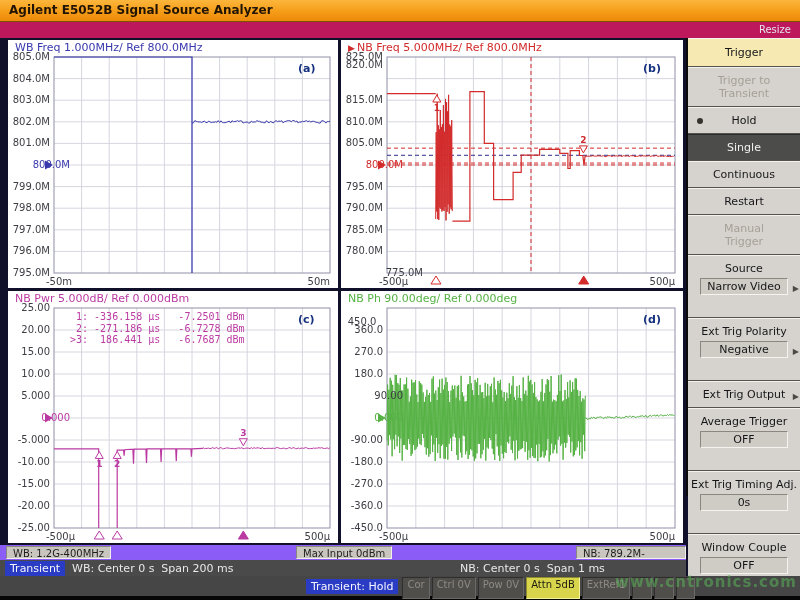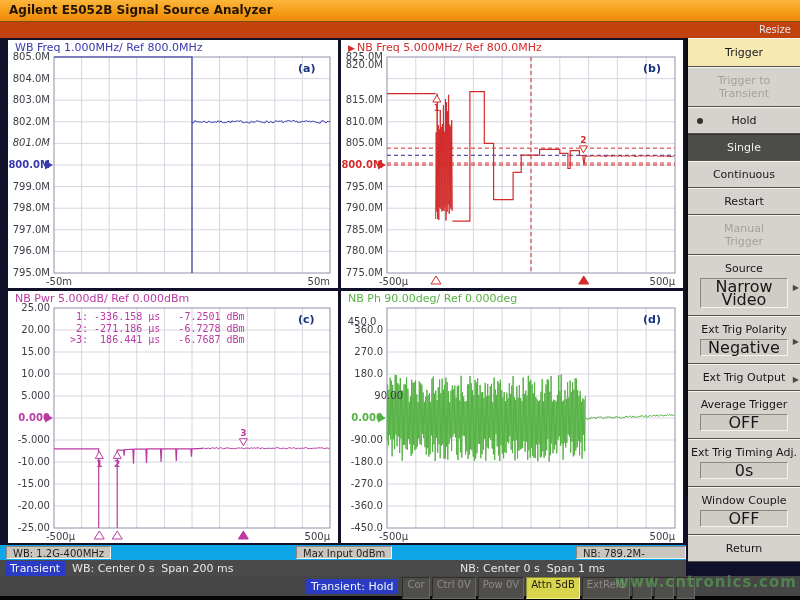--- a/index.html
+++ b/index.html
@@ -3,47 +3,47 @@
 <meta charset="utf-8">
 <style>
   html,body{margin:0;padding:0;background:#000;}
   .screen{position:relative;width:800px;height:600px;overflow:hidden;background:#10102a;
           font-family:"DejaVu Sans",sans-serif;-webkit-user-select:none;user-select:none;}
   
   .titlebar{position:absolute;left:0;top:0;width:800px;height:22px;box-sizing:border-box;
             background:linear-gradient(180deg,#fcb63c 0%,#f59d18 55%,#ec880a 100%);
             border-bottom:1px solid #7a5200;color:#221403;font-size:12px;font-weight:bold;
             line-height:21px;padding-left:9px;}
-  .menustrip{position:absolute;left:0;top:22px;width:800px;height:16px;background:#c2410c;}
+  .menustrip{position:absolute;left:0;top:22px;width:800px;height:16px;background:#be185d;}
   .resize{position:absolute;right:9px;top:2px;font-size:10px;color:#e4e4ea;cursor:pointer;}
   
   .panel{position:absolute;background:#ffffff;}
   .phead{position:absolute;left:7px;top:1px;font-size:11px;white-space:pre;}
   .phead .arr{font-size:9px;margin-right:2px;}
   .ytick{position:absolute;left:0;width:42px;text-align:right;font-size:10px;color:#3c3c44;line-height:10px;}
-  .ytick.ref{font-weight:bold;}
+  .ytick.ref{font-weight:normal;margin-left:20px;}
   .xlab{position:absolute;font-size:10px;color:#3c3c44;}
   .corner{position:absolute;font-size:11px;font-weight:bold;color:#16327e;}
   .readout{position:absolute;font-family:"DejaVu Sans Mono",monospace;font-size:10px;line-height:11.5px;white-space:pre;}
   .pnlsvg{position:absolute;left:0;top:0;}
   
   .sidebar{position:absolute;left:686px;top:38px;width:114px;height:458px;box-sizing:border-box;
            background:#d6d3ce;border-left:2px solid #0a0a0a;}
   .sk{position:relative;box-sizing:border-box;text-align:center;font-size:11px;color:#17171a;
       padding:6px 3px 6px;background:#d6d3ce;border-top:1px solid #f3f2ef;border-bottom:1px solid #56534d;
       white-space:pre-line;line-height:13px;cursor:pointer;}
   .sk.title{background:#f6e9b2;padding:7px 3px;}
   .sk.disabled{color:#a5a198;cursor:default;}
   .sk.selected{background:#4c4c4a;color:#f2f2f0;border-top:1px solid #2c2c2a;}
-  .sk .val{display:block;margin:3px 9px 1px;padding:1px 0;background:#cfccc5;
-           border:1px solid;border-color:#8a877f #f5f3ef #f5f3ef #8a877f;font-size:16px;line-height:13px;}
+  .sk .val{display:block;margin:3px 9px 16px;padding:1px 0;background:#cfccc5;
+           border:1px solid;border-color:#8a877f #f5f3ef #f5f3ef #8a877f;font-size:11px;line-height:13px;}
   .sk .subarrow{position:absolute;right:1px;top:50%;margin-top:-5px;font-size:8px;color:#4c4a44;}
   .sk .dot{position:absolute;left:9px;top:50%;margin-top:-3px;width:6px;height:6px;border-radius:50%;background:#34322e;}
   
-  .statusrow1{position:absolute;left:0;top:545px;width:686px;height:15px;background:#0ea5e9;}
+  .statusrow1{position:absolute;left:0;top:545px;width:686px;height:15px;background:#8b5cf6;}
   .sbox{position:absolute;top:1px;height:13px;line-height:13px;font-size:10px;color:#1d1d1d;
         background:#c9c6bf;border:1px solid;border-color:#8a877f #f2f0ec #f2f0ec #8a877f;
         padding:0 6px;box-sizing:border-box;}
   .statusrow2{position:absolute;left:0;top:560px;width:686px;height:16px;background:#4a4a4a;
               font-size:11px;color:#e8e8e8;}
   .bluebox{background:#2a3cc4;color:#f4f4ff;padding:1px 5px;font-size:11px;}
   .statusrow2 .mode{position:absolute;left:5px;top:1px;}
   .statusrow2 .wb2{position:absolute;left:72px;top:2px;white-space:pre;}
   .statusrow2 .nb2{position:absolute;left:460px;top:2px;white-space:pre;}
   .statusrow3{position:absolute;left:0;top:576px;width:800px;height:20px;background:#464646;
@@ -95,21 +95,21 @@
           <rect x="46" y="17" width="276" height="216" fill="none" stroke="#9090a8" stroke-width="1"></rect>
           <polygon points="37,120.5 37,129.5 45,125" fill="#3939ad"></polygon>
           <polyline points="46.0,17.0 184.0,17.0 184.0,233.0" fill="none" stroke="#3939ad" stroke-width="1.2"></polyline>
           <polyline points="184.0,83.1 185.4,82.9 186.8,80.6 188.1,81.3 189.5,81.7 190.9,82.0 192.3,81.9 193.7,82.5 195.0,81.7 196.4,81.2 197.8,82.4 199.2,82.7 200.6,81.1 201.9,81.8 203.3,82.6 204.7,82.1 206.1,82.3 207.5,81.7 208.8,82.3 210.2,80.6 211.6,82.5 213.0,80.8 214.4,82.6 215.7,82.7 217.1,82.7 218.5,82.3 219.9,81.7 221.3,81.1 222.6,82.9 224.0,80.7 225.4,81.7 226.8,81.5 228.2,81.3 229.5,80.6 230.9,81.5 232.3,80.7 233.7,81.0 235.1,83.0 236.4,82.6 237.8,82.2 239.2,82.0 240.6,83.0 242.0,82.9 243.3,81.1 244.7,82.1 246.1,82.0 247.5,81.9 248.9,80.6 250.2,81.3 251.6,81.3 253.0,82.2 254.4,82.2 255.8,82.7 257.1,82.8 258.5,80.7 259.9,82.3 261.3,82.6 262.7,81.5 264.0,82.2 265.4,83.0 266.8,81.3 268.2,80.7 269.6,81.7 270.9,81.0 272.3,81.4 273.7,80.7 275.1,82.8 276.5,81.7 277.8,81.4 279.2,80.8 280.6,80.6 282.0,80.9 283.4,81.6 284.7,80.6 286.1,80.6 287.5,81.7 288.9,81.0 290.3,83.1 291.6,81.8 293.0,82.2 294.4,81.2 295.8,81.7 297.2,81.1 298.5,80.6 299.9,81.7 301.3,81.0 302.7,82.0 304.1,81.4 305.4,81.2 306.8,81.7 308.2,82.3 309.6,82.5 311.0,83.1 312.3,83.0 313.7,80.7 315.1,80.9 316.5,81.5 317.9,83.1 319.2,81.5 320.6,81.6 322.0,81.2" fill="none" stroke="#3939ad" stroke-width="1"></polyline>
         </svg>
         <div class="phead" style="color: rgb(57, 57, 173);"><span>WB Freq 1.000MHz/ Ref 800.0MHz</span></div>
         <div class="ytick" style="top: 12px;">805.0M</div>
         <div class="ytick" style="top: 33.6px;">804.0M</div>
         <div class="ytick" style="top: 55.2px;">803.0M</div>
         <div class="ytick" style="top: 76.8px;">802.0M</div>
-        <div class="ytick" style="top: 98.4px; font-style: italic;">801.0M</div>
+        <div class="ytick" style="top: 98.4px;">801.0M</div>
         <div class="ytick ref" style="top: 120px; color: rgb(57, 57, 173);">800.0M</div>
         <div class="ytick" style="top: 141.6px;">799.0M</div>
         <div class="ytick" style="top: 163.2px;">798.0M</div>
         <div class="ytick" style="top: 184.8px;">797.0M</div>
         <div class="ytick" style="top: 206.4px;">796.0M</div>
         <div class="ytick" style="top: 228px;">795.0M</div>
         <div class="xlab" style="left: 38px; top: 236px;">-50m</div>
         <div class="xlab" style="left: 292px; top: 236px; width: 30px; text-align: right;">50m</div>
         <div class="corner" style="left: 290px; top: 22px;">(a)</div>
       </div>
@@ -155,21 +155,21 @@
         <div class="ytick" style="top: 12px;">825.0M</div>
         <div class="ytick" style="top: 20px;">820.0M</div>
         <div class="ytick" style="top: 55.2px;">815.0M</div>
         <div class="ytick" style="top: 76.8px;">810.0M</div>
         <div class="ytick" style="top: 98.4px;">805.0M</div>
         <div class="ytick ref" style="top: 120px; color: rgb(211, 43, 43);">800.0M</div>
         <div class="ytick" style="top: 141.6px;">795.0M</div>
         <div class="ytick" style="top: 163.2px;">790.0M</div>
         <div class="ytick" style="top: 184.8px;">785.0M</div>
         <div class="ytick" style="top: 206.4px;">780.0M</div>
-        <div class="ytick" style="top: 228px;">775.0M</div>
+        <div class="ytick" style="top: 228px; padding-left: 40px;">775.0M</div>
         <div class="xlab" style="left: 38px; top: 236px;">-500µ</div>
         <div class="xlab" style="left: 304px; top: 236px; width: 30px; text-align: right;">500µ</div>
         <div class="corner" style="left: 302px; top: 22px;">(b)</div>
       </div>
       <div class="panel" style="left: 8px; top: 291px; width: 330px; height: 252px;">
         <svg class="pnlsvg" width="330" height="252">
           <line x1="73.6" y1="17" x2="73.6" y2="237" stroke="#d6d6e0" stroke-width="1"></line>
           <line x1="46" y1="39" x2="322" y2="39" stroke="#d6d6e0" stroke-width="1"></line>
           <line x1="101.2" y1="17" x2="101.2" y2="237" stroke="#d6d6e0" stroke-width="1"></line>
           <line x1="46" y1="61" x2="322" y2="61" stroke="#d6d6e0" stroke-width="1"></line>

